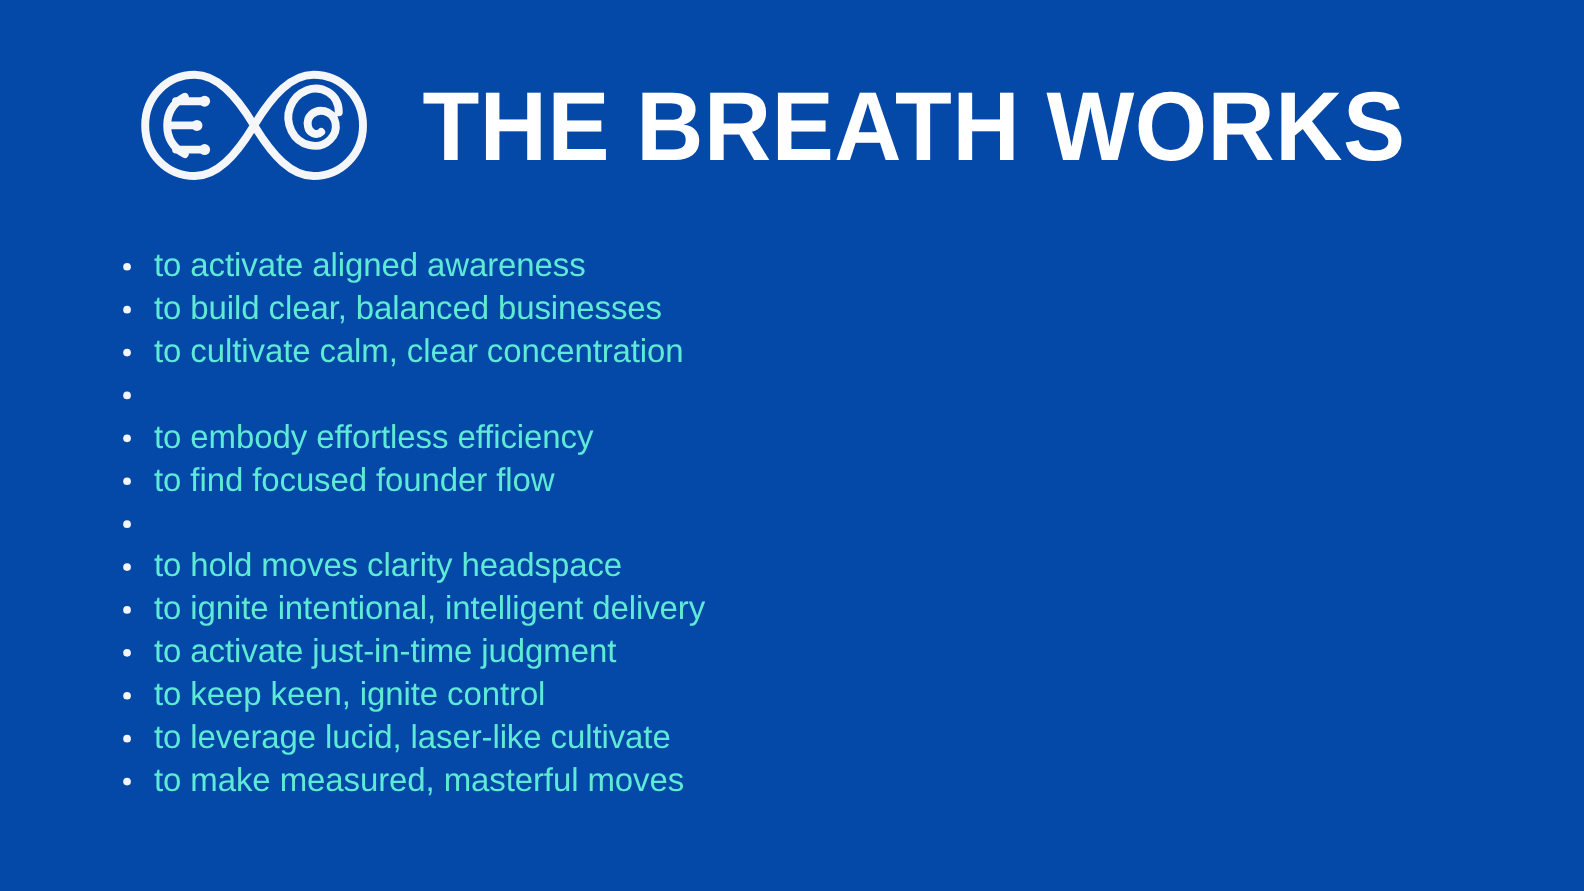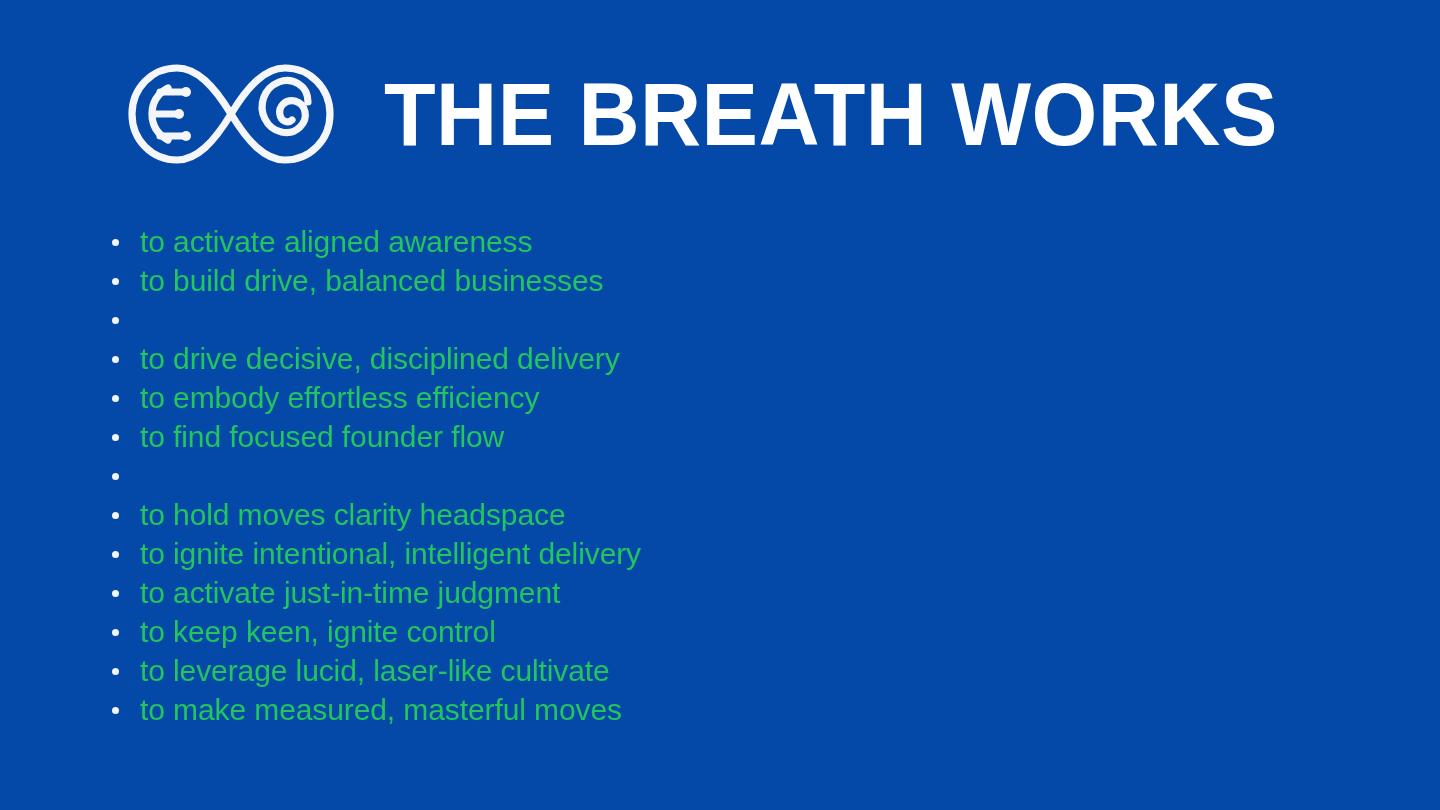--- a/index.html
+++ b/index.html
@@ -78,21 +78,21 @@
     margin: 0;
     padding: 0;
   }
 
   .bullet-item {
     position: relative;
     display: block;
     height: 39px;
     line-height: 39px;
     padding-left: 34px;
-    color: #22c55e;
+    color: #5eead4;
     font-family: "Liberation Sans", sans-serif;
     font-weight: normal;
     font-size: 30px;
     white-space: nowrap;
     letter-spacing: -0.1px;
   }
 
   .bullet-dot {
     position: absolute;
     left: 6px;
@@ -146,23 +146,23 @@
     </svg>
 
     <h1 class="brand-title">THE BREATH WORKS</h1>
   </div>
 
   <div class="columns">
 
     <div class="col col-left">
       <ul class="bullet-list">
         <li class="bullet-item"><span class="bullet-dot"></span><span class="bullet-text">to activate aligned awareness</span></li>
-        <li class="bullet-item"><span class="bullet-dot"></span><span class="bullet-text">to build drive, balanced businesses</span></li>
+        <li class="bullet-item"><span class="bullet-dot"></span><span class="bullet-text">to build clear, balanced businesses</span></li>
+        <li class="bullet-item"><span class="bullet-dot"></span><span class="bullet-text">to cultivate calm, clear concentration</span></li>
         <li class="bullet-item"><span class="bullet-dot"></span></li>
-        <li class="bullet-item"><span class="bullet-dot"></span><span class="bullet-text">to drive decisive, disciplined delivery</span></li>
         <li class="bullet-item"><span class="bullet-dot"></span><span class="bullet-text">to embody effortless efficiency</span></li>
         <li class="bullet-item"><span class="bullet-dot"></span><span class="bullet-text">to find focused founder flow</span></li>
         <li class="bullet-item"><span class="bullet-dot"></span></li>
         <li class="bullet-item"><span class="bullet-dot"></span><span class="bullet-text">to hold moves clarity headspace</span></li>
         <li class="bullet-item"><span class="bullet-dot"></span><span class="bullet-text">to ignite intentional, intelligent delivery</span></li>
         <li class="bullet-item"><span class="bullet-dot"></span><span class="bullet-text">to activate just-in-time judgment</span></li>
         <li class="bullet-item"><span class="bullet-dot"></span><span class="bullet-text">to keep keen, ignite control</span></li>
         <li class="bullet-item"><span class="bullet-dot"></span><span class="bullet-text">to leverage lucid, laser-like cultivate</span></li>
         <li class="bullet-item"><span class="bullet-dot"></span><span class="bullet-text">to make measured, masterful moves</span></li>
       </ul>

